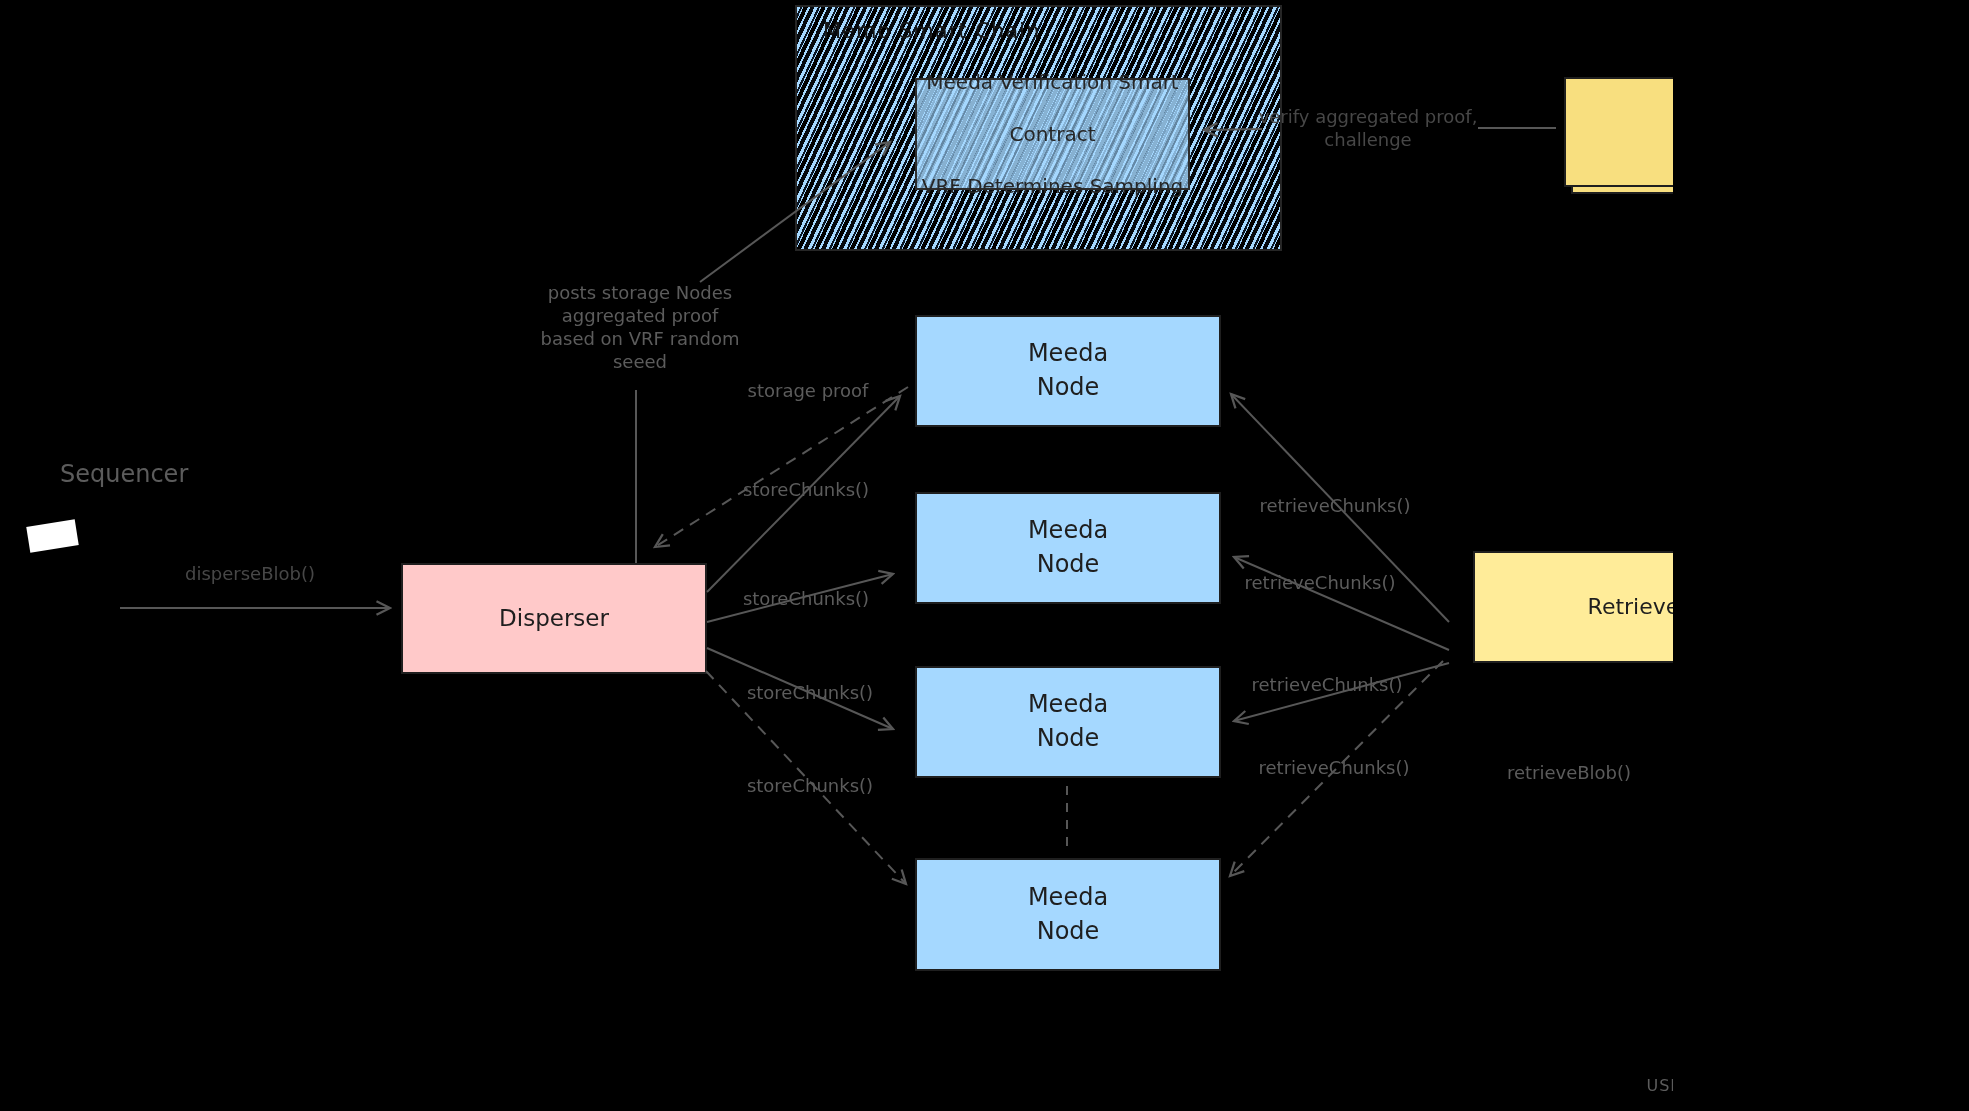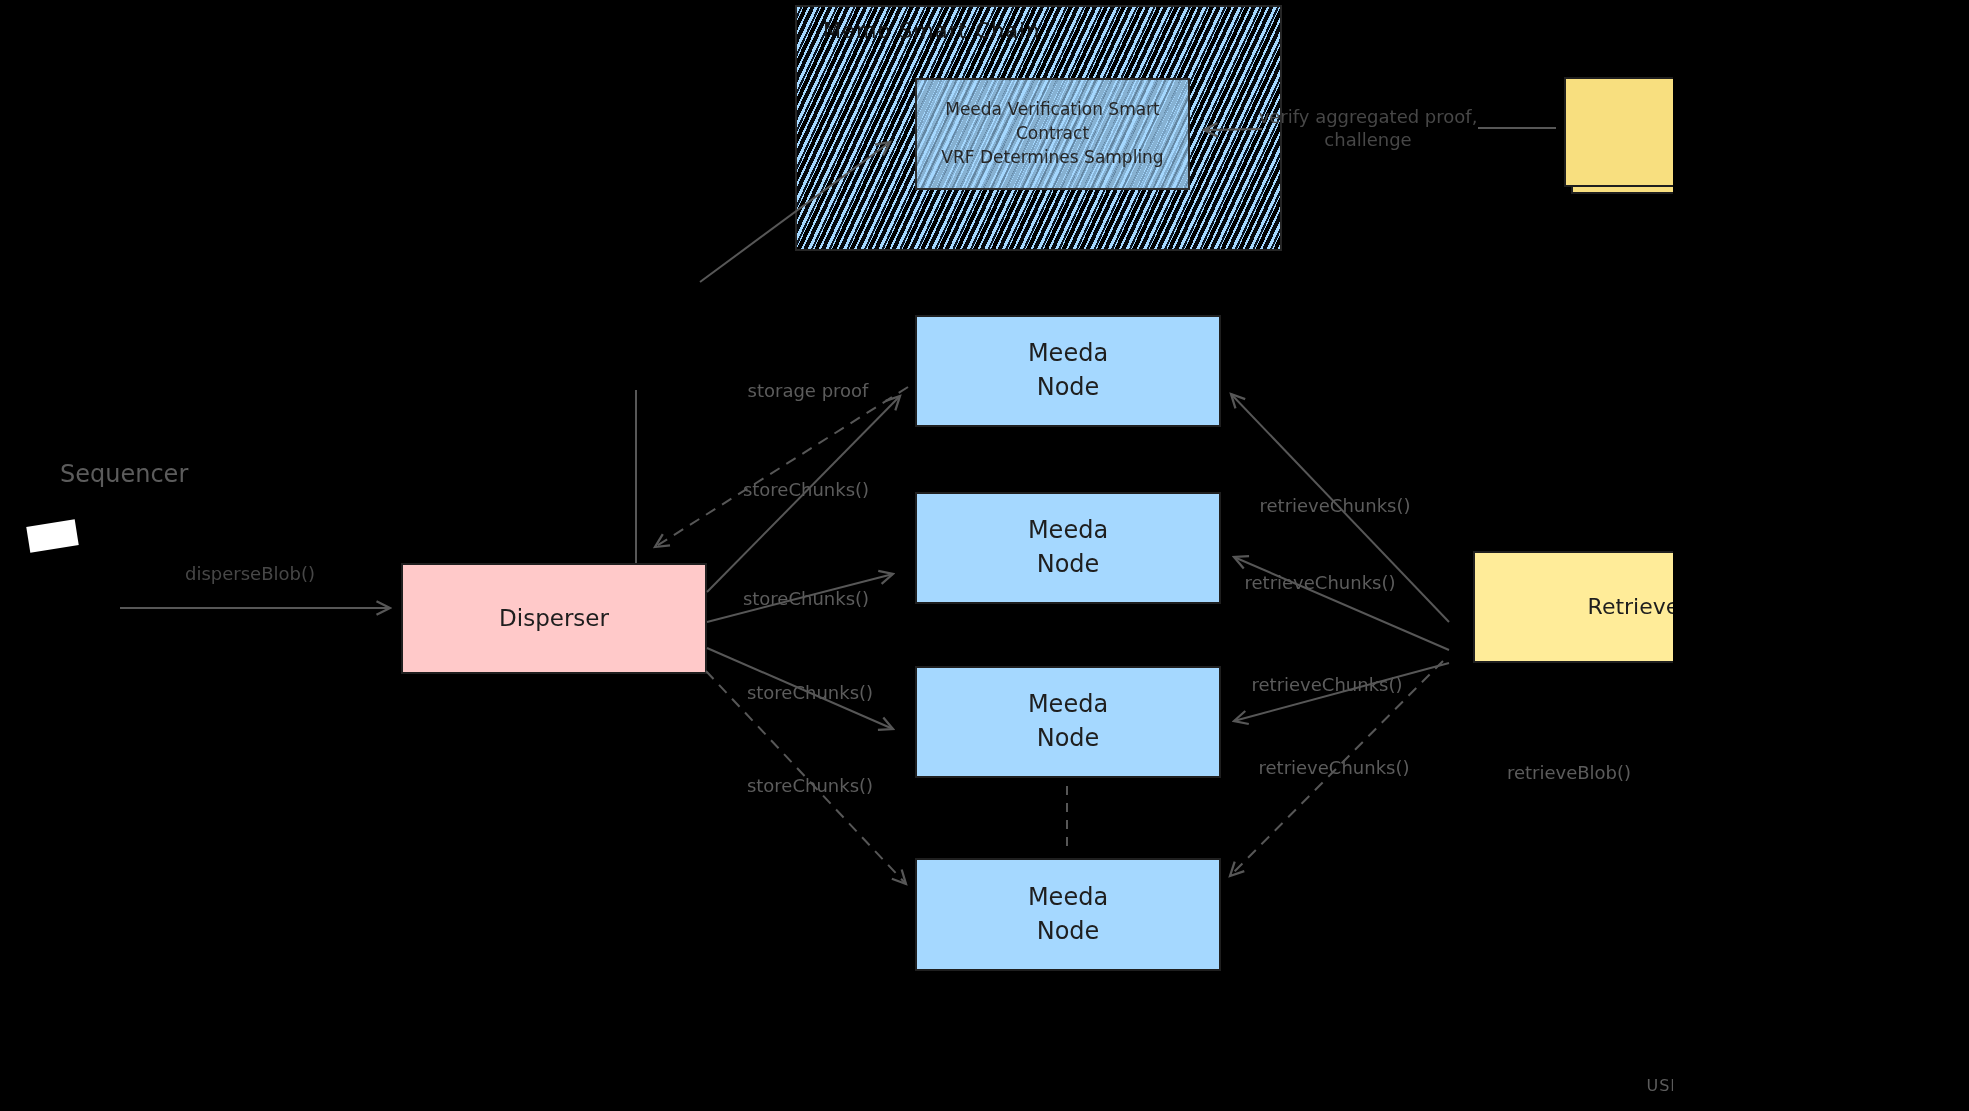--- a/index.html
+++ b/index.html
@@ -29,21 +29,21 @@
     position:absolute;left:26px;top:12px;font-size:21px;color:#161616;font-weight:500;
     letter-spacing:1px;
   }
   #contract-box{
     position:absolute;left:118px;top:71px;width:275px;height:112px;
     border:2px solid #2c2c2c;box-sizing:border-box;
     background:
       repeating-linear-gradient(115deg, rgba(18,36,54,0.30) 0 2px, rgba(0,0,0,0) 2px 7px),
       rgba(165,216,255,0.82);
     display:flex;flex-direction:column;align-items:center;justify-content:center;
-    color:#262626;font-size:17px;line-height:1.4;text-align:right;
+    color:#262626;font-size:20px;line-height:1.4;text-align:right;gap:24px;
   }
   
   .lbl{
     position:absolute;color:#5c5c5c;font-size:18px;line-height:1.28;white-space:nowrap;
     transform:translate(-50%,-50%);text-align:center;
   }
   .ink-dark{color:#474747;}
   
   .node-txt{font-size:24px;line-height:1.4;color:#1e1e1e;}
   
@@ -97,20 +97,26 @@
     <span class="t" style="font-size:22px;">Retriever</span>
   </div>
 
   <div class="lbl ink-dark" style="left:1368px;top:128px;">
     <span>verify aggregated proof,</span><br>
     <span>challenge</span>
   </div>
 
   <div class="lbl ink-dark" style="left:250px;top:574px;">disperseBlob()</div>
 
+  <div class="lbl" style="left:640px;top:327px;">
+    <span>posts storage Nodes</span><br>
+    <span>aggregated proof</span><br>
+    <span>based on VRF random</span><br>
+    <span>seeed</span>
+  </div>
 
   <div class="lbl" style="left:780px;top:391px;margin-left:28px;">storage proof</div>
 
   <div class="lbl" style="left:806px;top:490px;">storeChunks()</div>
   <div class="lbl" style="left:806px;top:599px;">storeChunks()</div>
   <div class="lbl" style="left:810px;top:693px;">storeChunks()</div>
   <div class="lbl" style="left:810px;top:786px;">storeChunks()</div>
 
   <div class="lbl" style="left:1335px;top:506px;">retrieveChunks()</div>
   <div class="lbl" style="left:1320px;top:583px;">retrieveChunks()</div>

